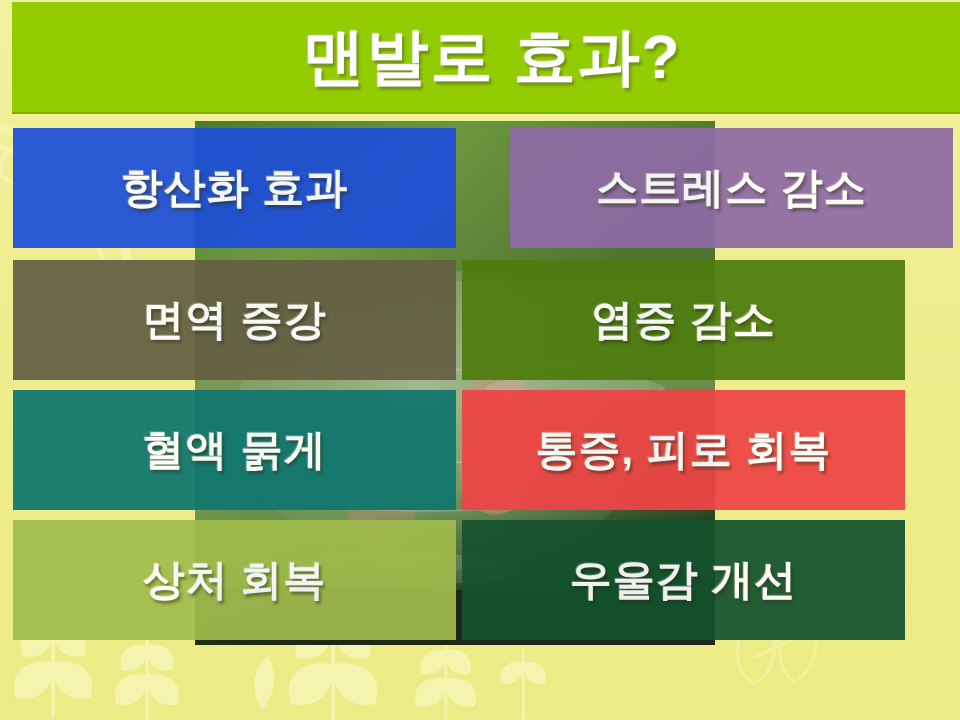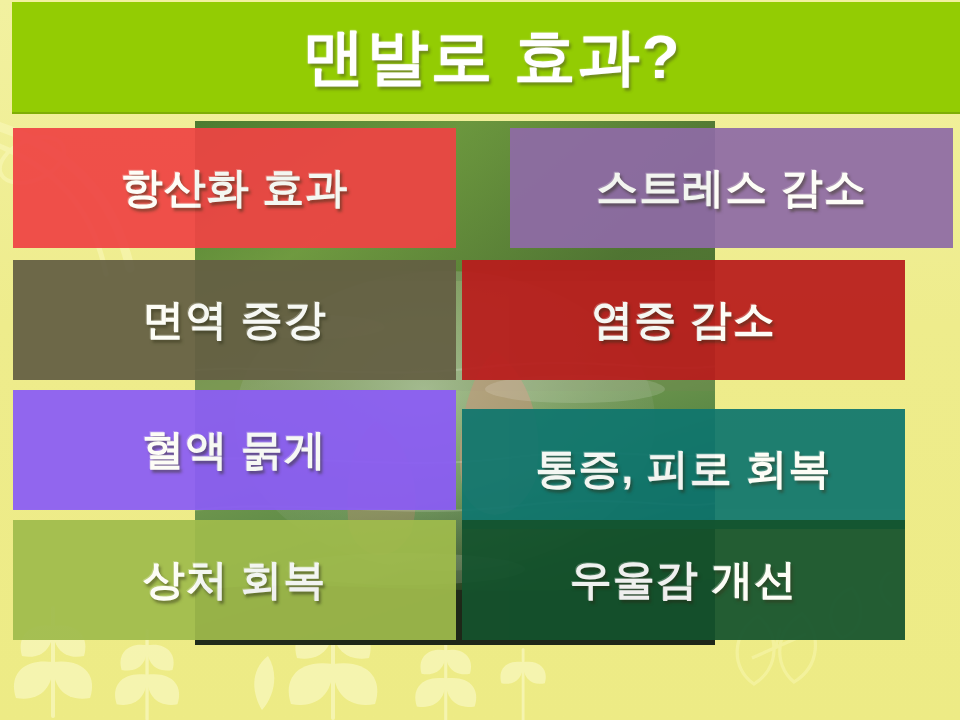--- a/index.html
+++ b/index.html
@@ -233,41 +233,41 @@
       </g>
     </svg>
   </div>
 
   <div class="title-bar" style="background: rgb(147, 204, 3);">
     <div class="title-text" style="color: rgb(255, 255, 255);">맨발로 효과?</div>
   </div>
 
   <div class="grid">
 
-    <div class="tile col-left row-1" style="background-color: #ef4444; align-items: center;">
+    <div class="tile col-left row-1" style="background-color: #1d4ed8; align-items: center;">
       <span class="tile-label">항산화 효과</span>
     </div>
 
     <div class="tile col-right row-1" style="background-color: rgb(143, 107, 166); margin-left: 48px;">
       <span class="tile-label">스트레스 감소</span>
     </div>
 
     <div class="tile col-left row-2" style="background-color: rgb(100, 95, 67);">
       <span class="tile-label">면역 증강</span>
     </div>
 
-    <div class="tile col-right row-2" style="background-color: #b91c1c;">
+    <div class="tile col-right row-2" style="background-color: #4d7c0f;">
       <span class="tile-label">염증 감소</span>
     </div>
 
-    <div class="tile col-left row-3" style="background-color: #8b5cf6;">
+    <div class="tile col-left row-3" style="background-color: #0f766e;">
       <span class="tile-label">혈액 묽게</span>
     </div>
 
-    <div class="tile col-right row-3" style="background-color: #0f766e; margin-top: 19px;">
+    <div class="tile col-right row-3" style="background-color: #ef4444;">
       <span class="tile-label">통증, 피로 회복</span>
     </div>
 
     <div class="tile col-left row-4" style="background-color: rgb(160, 188, 76); font-family: Liberation Serif, serif;">
       <span class="tile-label">상처 회복</span>
     </div>
 
     <div class="tile col-right row-4" style="background-color: #14532d;">
       <span class="tile-label">우울감 개선</span>
     </div>

